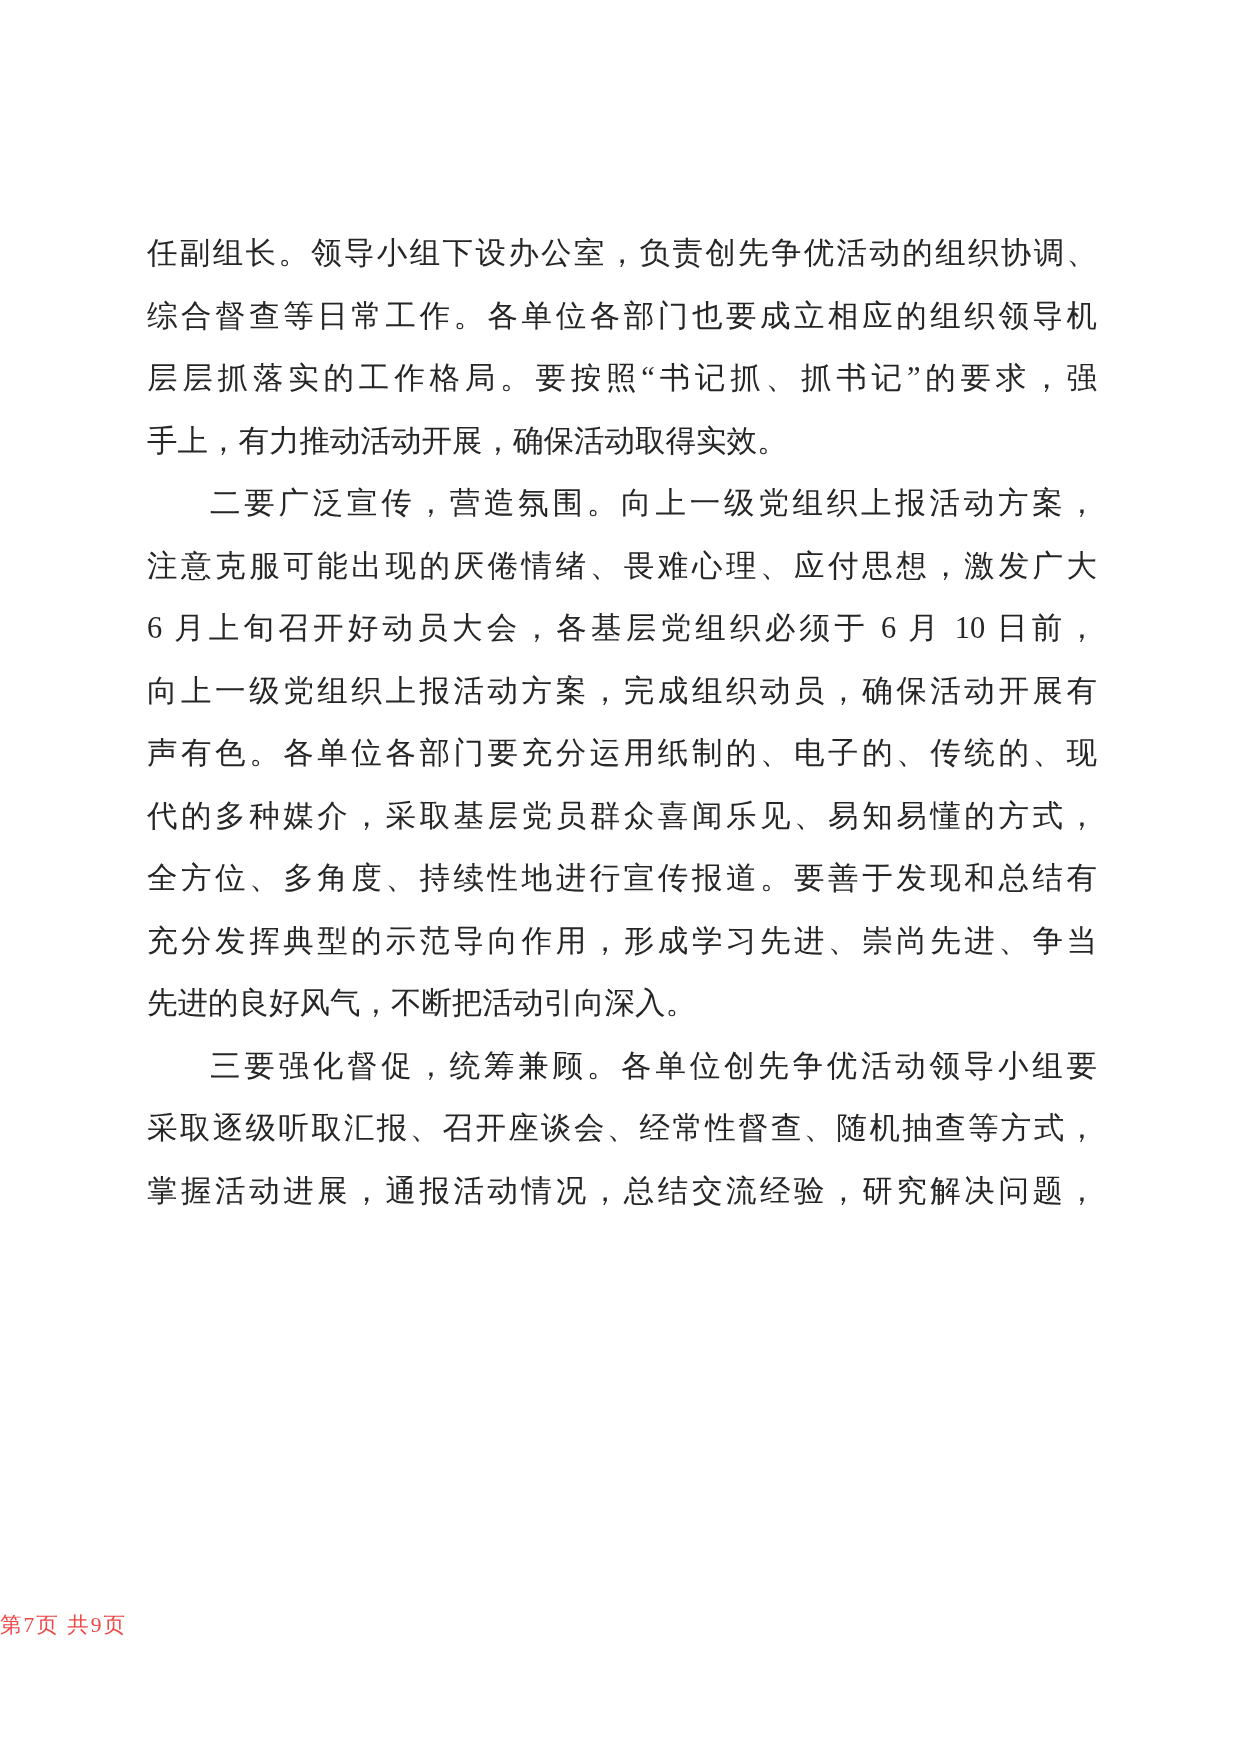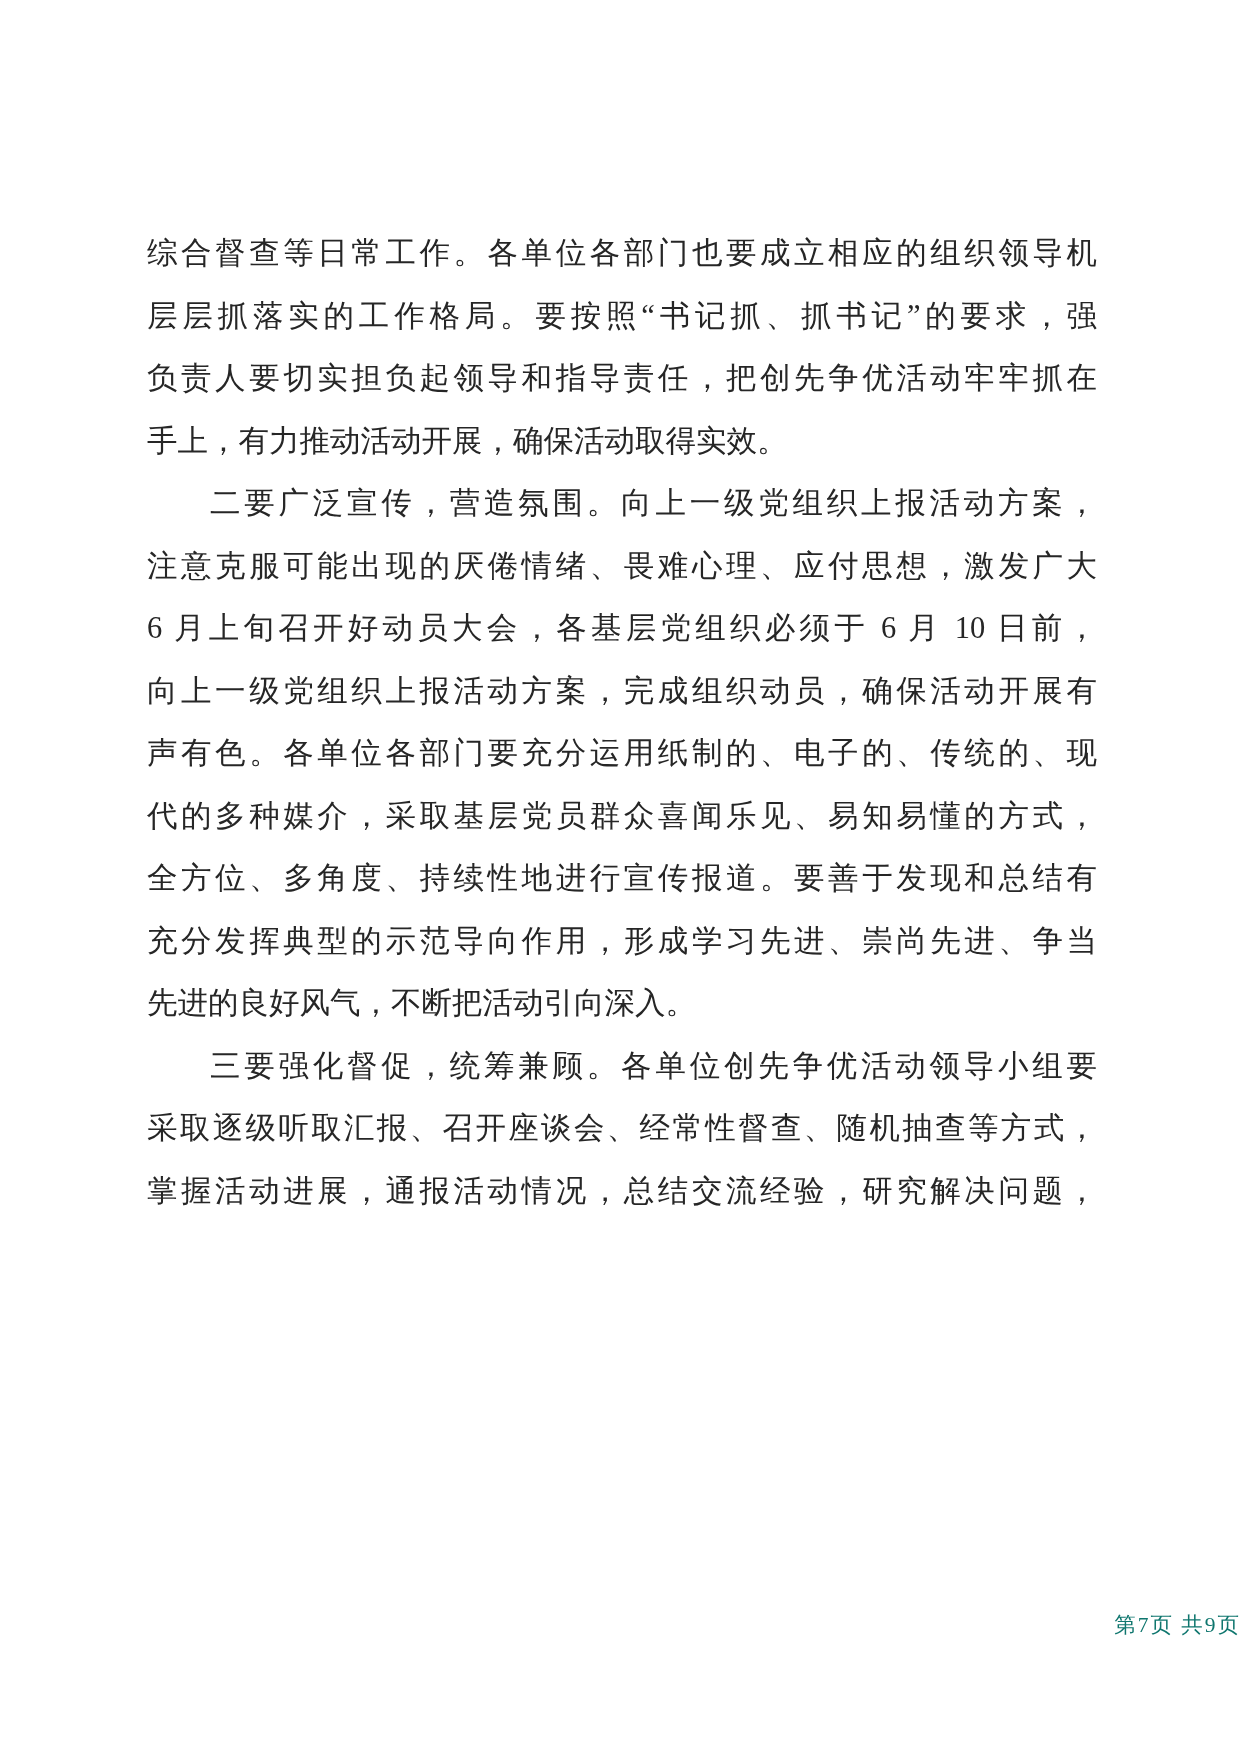--- a/index.html
+++ b/index.html
@@ -40,34 +40,34 @@
   p.line.indent {
     text-indent: 63px;
   }
   .footer {
     position: absolute;
     left: 0;
     top: 1604px;
     width: 1241px;
     height: 42px;
     line-height: 42px;
-    text-align: right;
+    text-align: left;
     font-size: 21.5px;
     letter-spacing: 2px;
-    color: #0f766e;
+    color: #ef4444;
   }
 </style>
 </head>
 <body>
 
 <div class="page">
   <div class="body-text">
+    <p class="line">任副组长。领导小组下设办公室，负责创先争优活动的组织协调、</p>
     <p class="line">综合督查等日常工作。各单位各部门也要成立相应的组织领导机</p>
     <p class="line">层层抓落实的工作格局。要按照“书记抓、抓书记”的要求，强</p>
-    <p class="line">负责人要切实担负起领导和指导责任，把创先争优活动牢牢抓在</p>
     <p class="line para-end">手上，有力推动活动开展，确保活动取得实效。</p>
     <p class="line indent">二要广泛宣传，营造氛围。向上一级党组织上报活动方案，</p>
     <p class="line">注意克服可能出现的厌倦情绪、畏难心理、应付思想，激发广大</p>
     <p class="line">6 月上旬召开好动员大会，各基层党组织必须于 6 月 10 日前，</p>
     <p class="line">向上一级党组织上报活动方案，完成组织动员，确保活动开展有</p>
     <p class="line">声有色。各单位各部门要充分运用纸制的、电子的、传统的、现</p>
     <p class="line">代的多种媒介，采取基层党员群众喜闻乐见、易知易懂的方式，</p>
     <p class="line">全方位、多角度、持续性地进行宣传报道。要善于发现和总结有</p>
     <p class="line">充分发挥典型的示范导向作用，形成学习先进、崇尚先进、争当</p>
     <p class="line para-end">先进的良好风气，不断把活动引向深入。</p>

